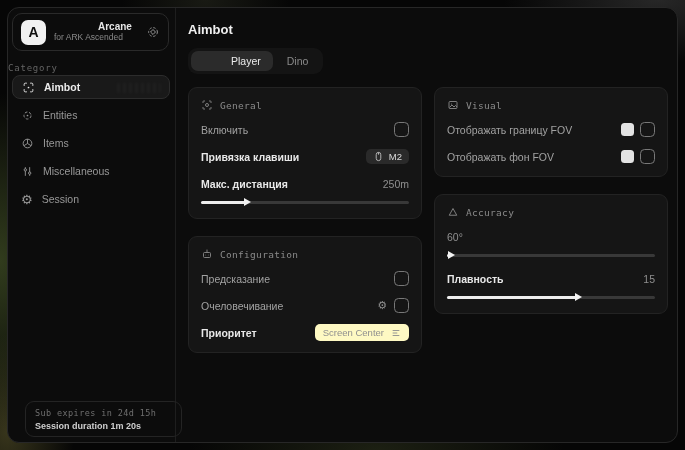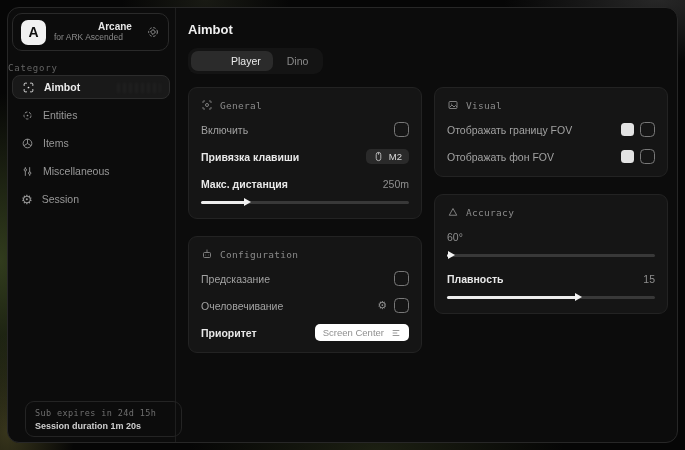--- a/index.html
+++ b/index.html
@@ -55,21 +55,21 @@
   .card-hd .ico { display:flex; color:#8a8a8a; }
   .row { display:flex; align-items:center; margin-top:10px; min-height:17px; }
   .row .lbl { font-size:10.5px; color:#a2a2a2; flex:1; }
   .row .lbl.bright { color:#e8e8e8; font-weight:bold; }
   .row .val { font-size:10.5px; color:#8f8f8f; }
   .checkbox { width:15px; height:15px; border:1.6px solid #787878; border-radius:4.5px; background:transparent; }
   .swatch { width:13px; height:13px; border-radius:3.5px; margin-right:6px; }
   .chip { display:flex; align-items:center; gap:5px; background:#2a2a2a; border-radius:5px;
     padding:2px 7px; color:#dcdcdc; font-size:9.5px; }
   .chip .ico { display:flex; color:#bdbdbd; }
-  .dd { display:flex; align-items:center; gap:7px; background:#ffffff; border-radius:5px;
+  .dd { display:flex; align-items:center; gap:7px; background:#fef9c3; border-radius:5px;
     padding:3px 8px; color:#8f8f8f; font-size:9.5px; }
   .gear-mini { color:#8f8f8f; font-size:11px; margin-right:7px; line-height:1; }
   .slider { position:relative; height:9px; margin-top:6px; }
   .track { position:absolute; left:0; right:0; top:3px; height:3px; border-radius:2px; background:#383838; }
   .fill { position:absolute; left:0; top:3px; height:3px; border-radius:2px; }
   .thumb { position:absolute; top:0; width:0; height:0; transform:translateX(-3px);
     border-top:4.5px solid transparent; border-bottom:4.5px solid transparent; border-left:7px solid #f2f2f2; }
   svg { display:block; }
 </style>
 </head>

